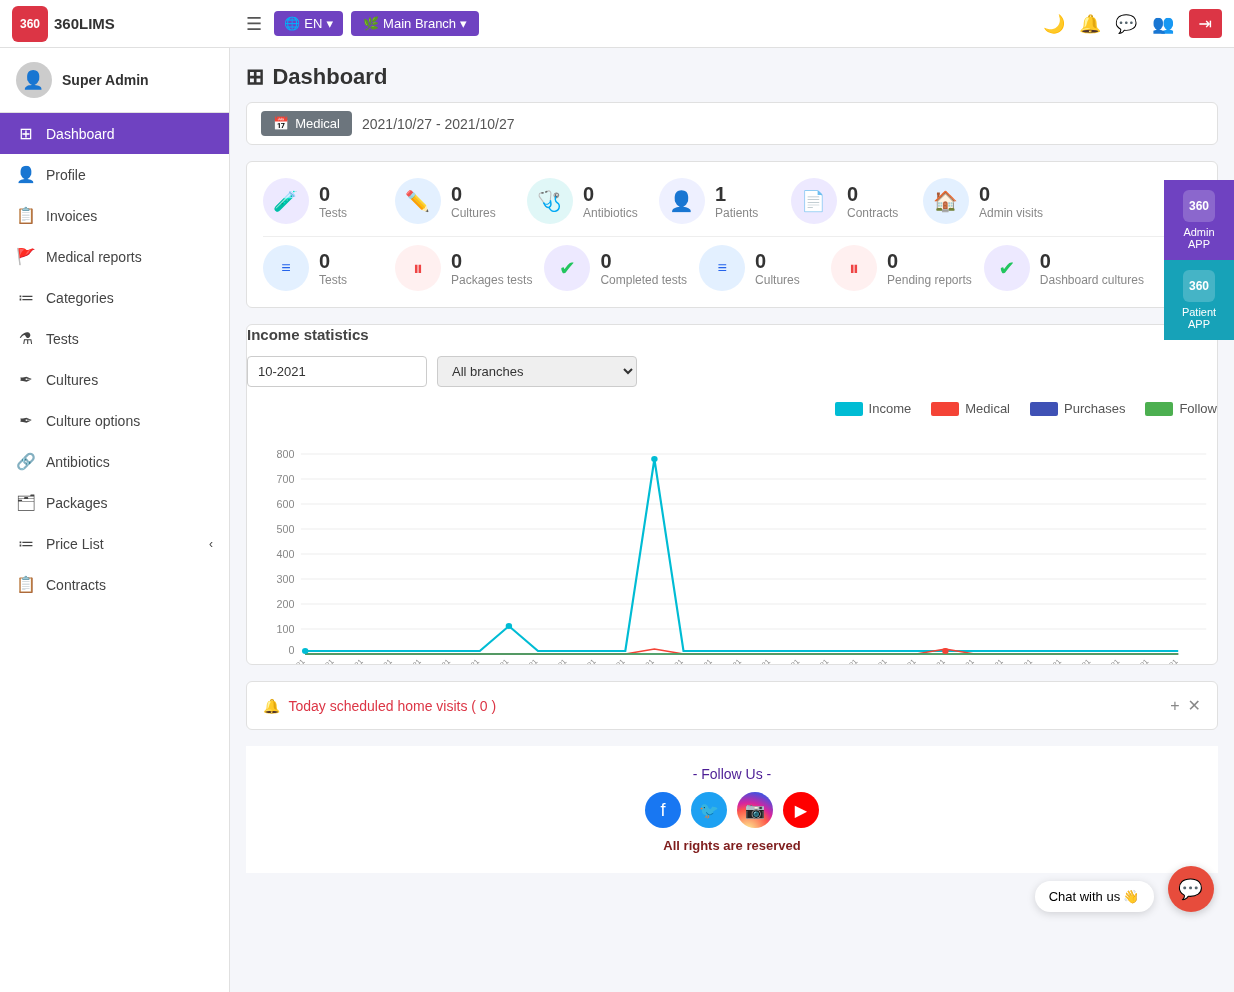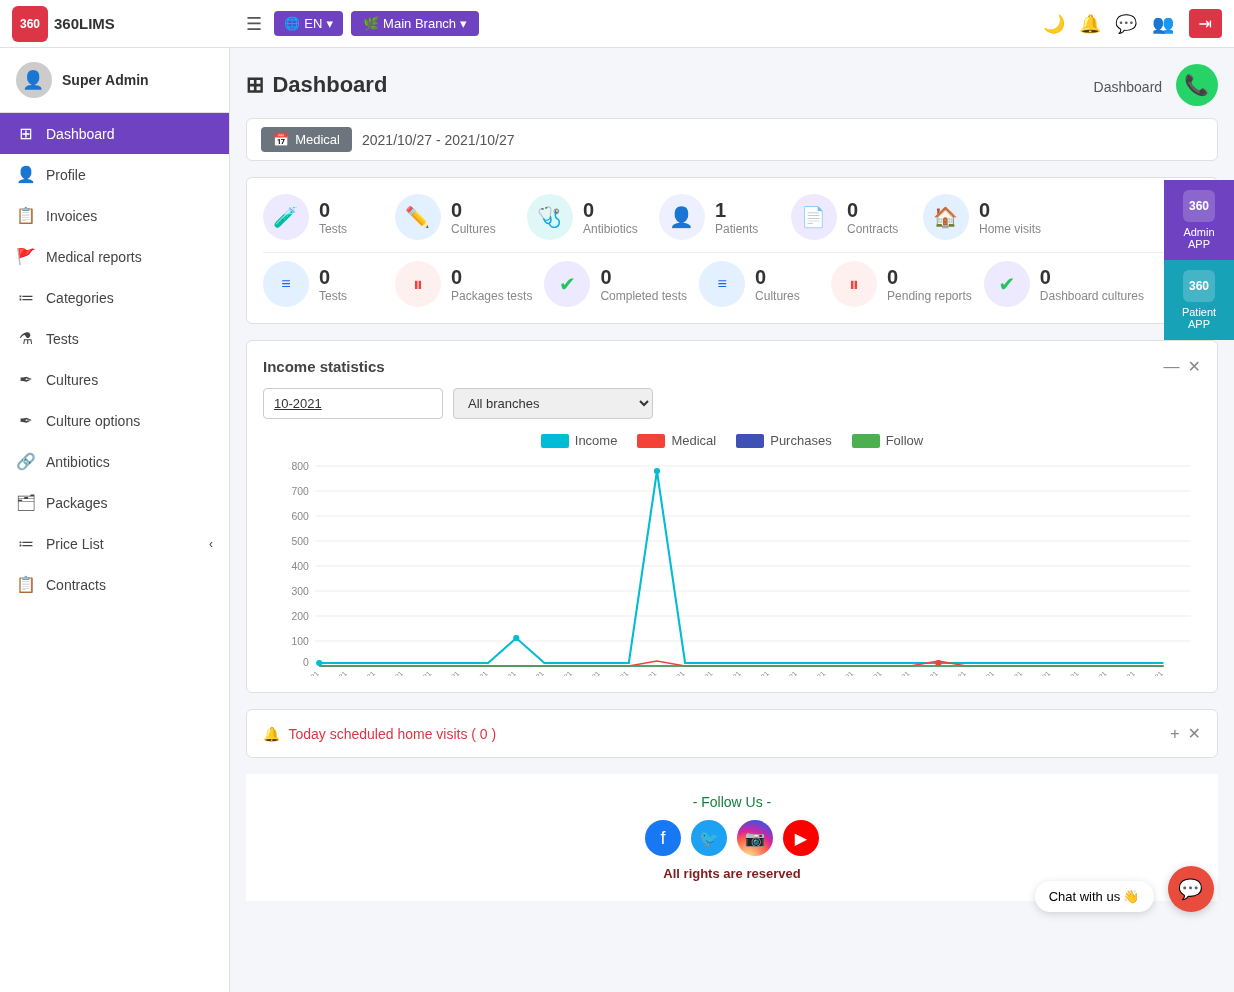--- a/index.html
+++ b/index.html
@@ -53,46 +53,46 @@
     .stat-icon { width: 46px; height: 46px; border-radius: 50%; display: flex; align-items: center; justify-content: center; font-size: 20px; }
     .stat-info .stat-num { font-size: 20px; font-weight: 700; color: #333; }
     .stat-info .stat-label { font-size: 12px; color: #888; }
     .icon-purple-light { background: #ede9ff; }
     .icon-blue-light { background: #e3f0ff; }
     .icon-teal-light { background: #e0f7f7; }
     .icon-indigo-light { background: #eef0ff; }
     .icon-red-light { background: #fff0f0; }
 
     
-    .income-section { background: #fff; border: 1px solid #e0e0e0; border-radius: 6px; padding: 16px; margin-bottom: 16px; }
+    .income-section { background: #fff; border: 1px solid #e0e0e0; border-radius: 6px; margin-bottom: 16px; }
     .section-header { display: flex; align-items: center; justify-content: space-between; margin-bottom: 12px; }
     .section-title { font-size: 15px; font-weight: 600; color: #444; }
     .section-actions { display: flex; gap: 8px; }
     .action-btn { background: none; border: none; cursor: pointer; color: #888; font-size: 16px; }
 
     .filter-row { display: flex; gap: 10px; margin-bottom: 14px; }
-    .date-input { border: 1px solid #ccc; border-radius: 4px; padding: 6px 10px; font-size: 13px; color: #333; width: 180px; text-decoration: underline; }
+    .date-input { border: 1px solid #ccc; border-radius: 4px; padding: 6px 10px; font-size: 13px; color: #333; width: 180px; }
     .branch-select { border: 1px solid #ccc; border-radius: 4px; padding: 6px 10px; font-size: 13px; color: #333; width: 200px; }
 
     
-    .chart-legend { display: flex; gap: 20px; justify-content: center; margin-bottom: 8px; }
+    .chart-legend { display: flex; gap: 20px; justify-content: flex-end; margin-bottom: 28px; }
     .legend-item { display: flex; align-items: center; gap: 6px; font-size: 13px; color: #555; }
     .legend-color { width: 28px; height: 14px; border-radius: 2px; }
     .chart-container { position: relative; width: 100%; height: 220px; }
     .chart-svg { width: 100%; height: 100%; }
 
     
     .home-visits-section { background: #fff; border: 1px solid #e0e0e0; border-radius: 6px; padding: 14px 16px; margin-bottom: 16px; }
     .visits-header { display: flex; align-items: center; justify-content: space-between; }
     .visits-title { display: flex; align-items: center; gap: 8px; font-size: 14px; color: #dc3545; }
     .visits-actions { display: flex; gap: 8px; }
 
     
     .footer { text-align: center; padding: 20px; background: #fff; margin-top: 8px; }
-    .follow-text { color: #15803d; font-size: 14px; margin-bottom: 10px; }
+    .follow-text { color: #4c1d95; font-size: 14px; margin-bottom: 10px; }
     .social-icons { display: flex; justify-content: center; gap: 10px; margin-bottom: 10px; }
     .social-icon { width: 36px; height: 36px; border-radius: 50%; display: flex; align-items: center; justify-content: center; color: #fff; font-size: 18px; cursor: pointer; }
     .fb { background: #1877f2; }
     .tw { background: #1da1f2; }
     .ig { background: radial-gradient(circle at 30% 107%, #fdf497 0%, #fd5949 45%, #d6249f 60%, #285AEB 90%); }
     .yt { background: #ff0000; }
     .copyright { font-size: 13px; color: #7f1d1d; font-weight: 600; }
 
     
     .app-buttons { position: fixed; right: 0; top: 180px; display: flex; flex-direction: column; gap: 0; }
@@ -198,24 +198,20 @@
     </div>
   </div>
 
   <div class="main">
 
     <div class="page-header">
       <div class="page-title">
         <span>⊞</span>
         <span>Dashboard</span>
       </div>
-      <div style="position:relative;">
-        <span class="breadcrumb">Dashboard</span>
-        <div class="whatsapp-btn" style="position:static; display:inline-flex; width:42px; height:42px; background:#25d366; border-radius:50%; align-items:center; justify-content:center; color:#fff; font-size:20px; cursor:pointer; margin-left:10px;">📞</div>
-      </div>
     </div>
 
     <div class="filter-bar">
       <button class="filter-btn">
         <span>📅</span>
         <span>Medical</span>
       </button>
       <span class="filter-date">2021/10/27 - 2021/10/27</span>
     </div>
 
@@ -254,21 +250,21 @@
           <div class="stat-icon icon-purple-light" style="color:#7c3aed;">📄</div>
           <div class="stat-info">
             <div class="stat-num">0</div>
             <div class="stat-label">Contracts</div>
           </div>
         </div>
         <div class="stat-card">
           <div class="stat-icon icon-blue-light" style="color:#2563eb;">🏠</div>
           <div class="stat-info">
             <div class="stat-num">0</div>
-            <div class="stat-label">Home visits</div>
+            <div class="stat-label">Admin visits</div>
           </div>
         </div>
       </div>
 
       <hr style="border:none; border-top:1px solid #eee; margin: 8px 0;">
 
       <div class="stats-row">
         <div class="stat-card">
           <div class="stat-icon icon-blue-light" style="color:#2563eb; font-size:16px;">≡</div>
           <div class="stat-info">

